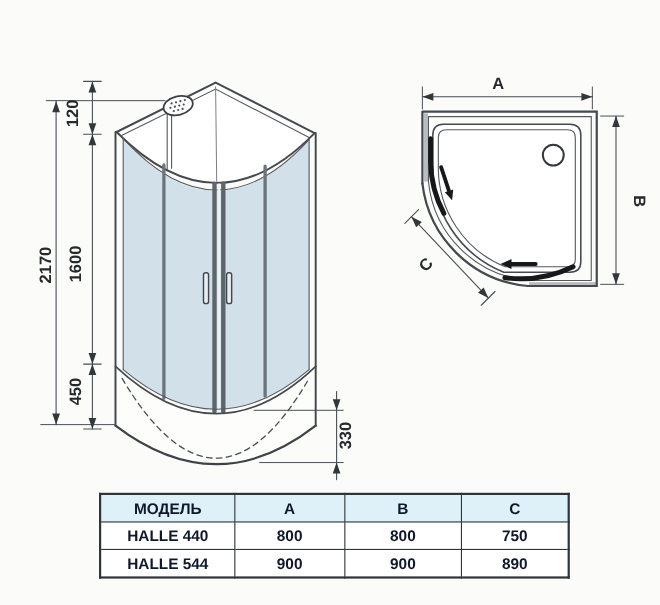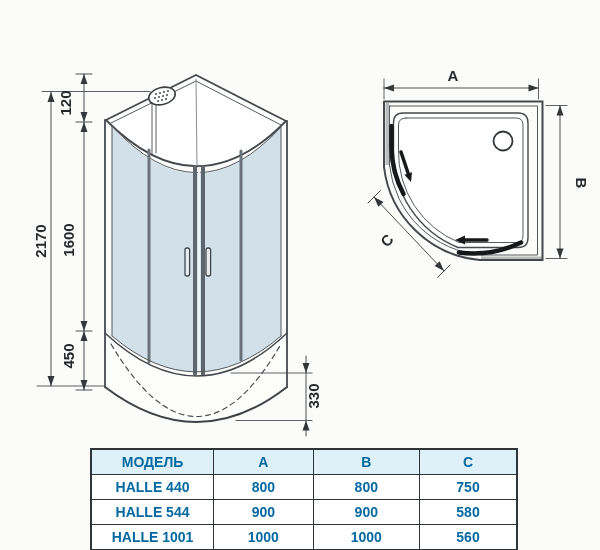--- a/index.html
+++ b/index.html
@@ -18,21 +18,21 @@
   }
   table.sizes{
     border-collapse:collapse;width:100%;
     font-family:"Liberation Sans", sans-serif;
     background:#ffffff;
     border:2px solid #2f3438;
   }
   table.sizes th, table.sizes td{
     border:1.5px solid #2f3438;
     text-align:center;vertical-align:middle;
-    font-weight:bold;color:#0369a1;
+    font-weight:bold;color:#0f172a;
     height:24px;padding:0;font-size:14px;
   }
   table.sizes th{background:#def0f8;font-size:14px;}
   col.c-model{width:123px;} col.c-a{width:100px;} col.c-b{width:107px;} col.c-c{width:98px;}
 </style>
 </head>
 <body>
 
 <svg id="drawing" width="600" height="448" viewBox="0 0 600 448">
 
@@ -203,23 +203,17 @@
       <tr>
         <td>HALLE 440</td>
         <td>800</td>
         <td>800</td>
         <td>750</td>
       </tr>
       <tr>
         <td>HALLE 544</td>
         <td>900</td>
         <td>900</td>
-        <td>580</td>
-      </tr>
-      <tr>
-        <td>HALLE 1001</td>
-        <td>1000</td>
-        <td>1000</td>
-        <td>560</td>
+        <td>890</td>
       </tr>
     </tbody>
   </table>
 </div>
 
 </body></html>

